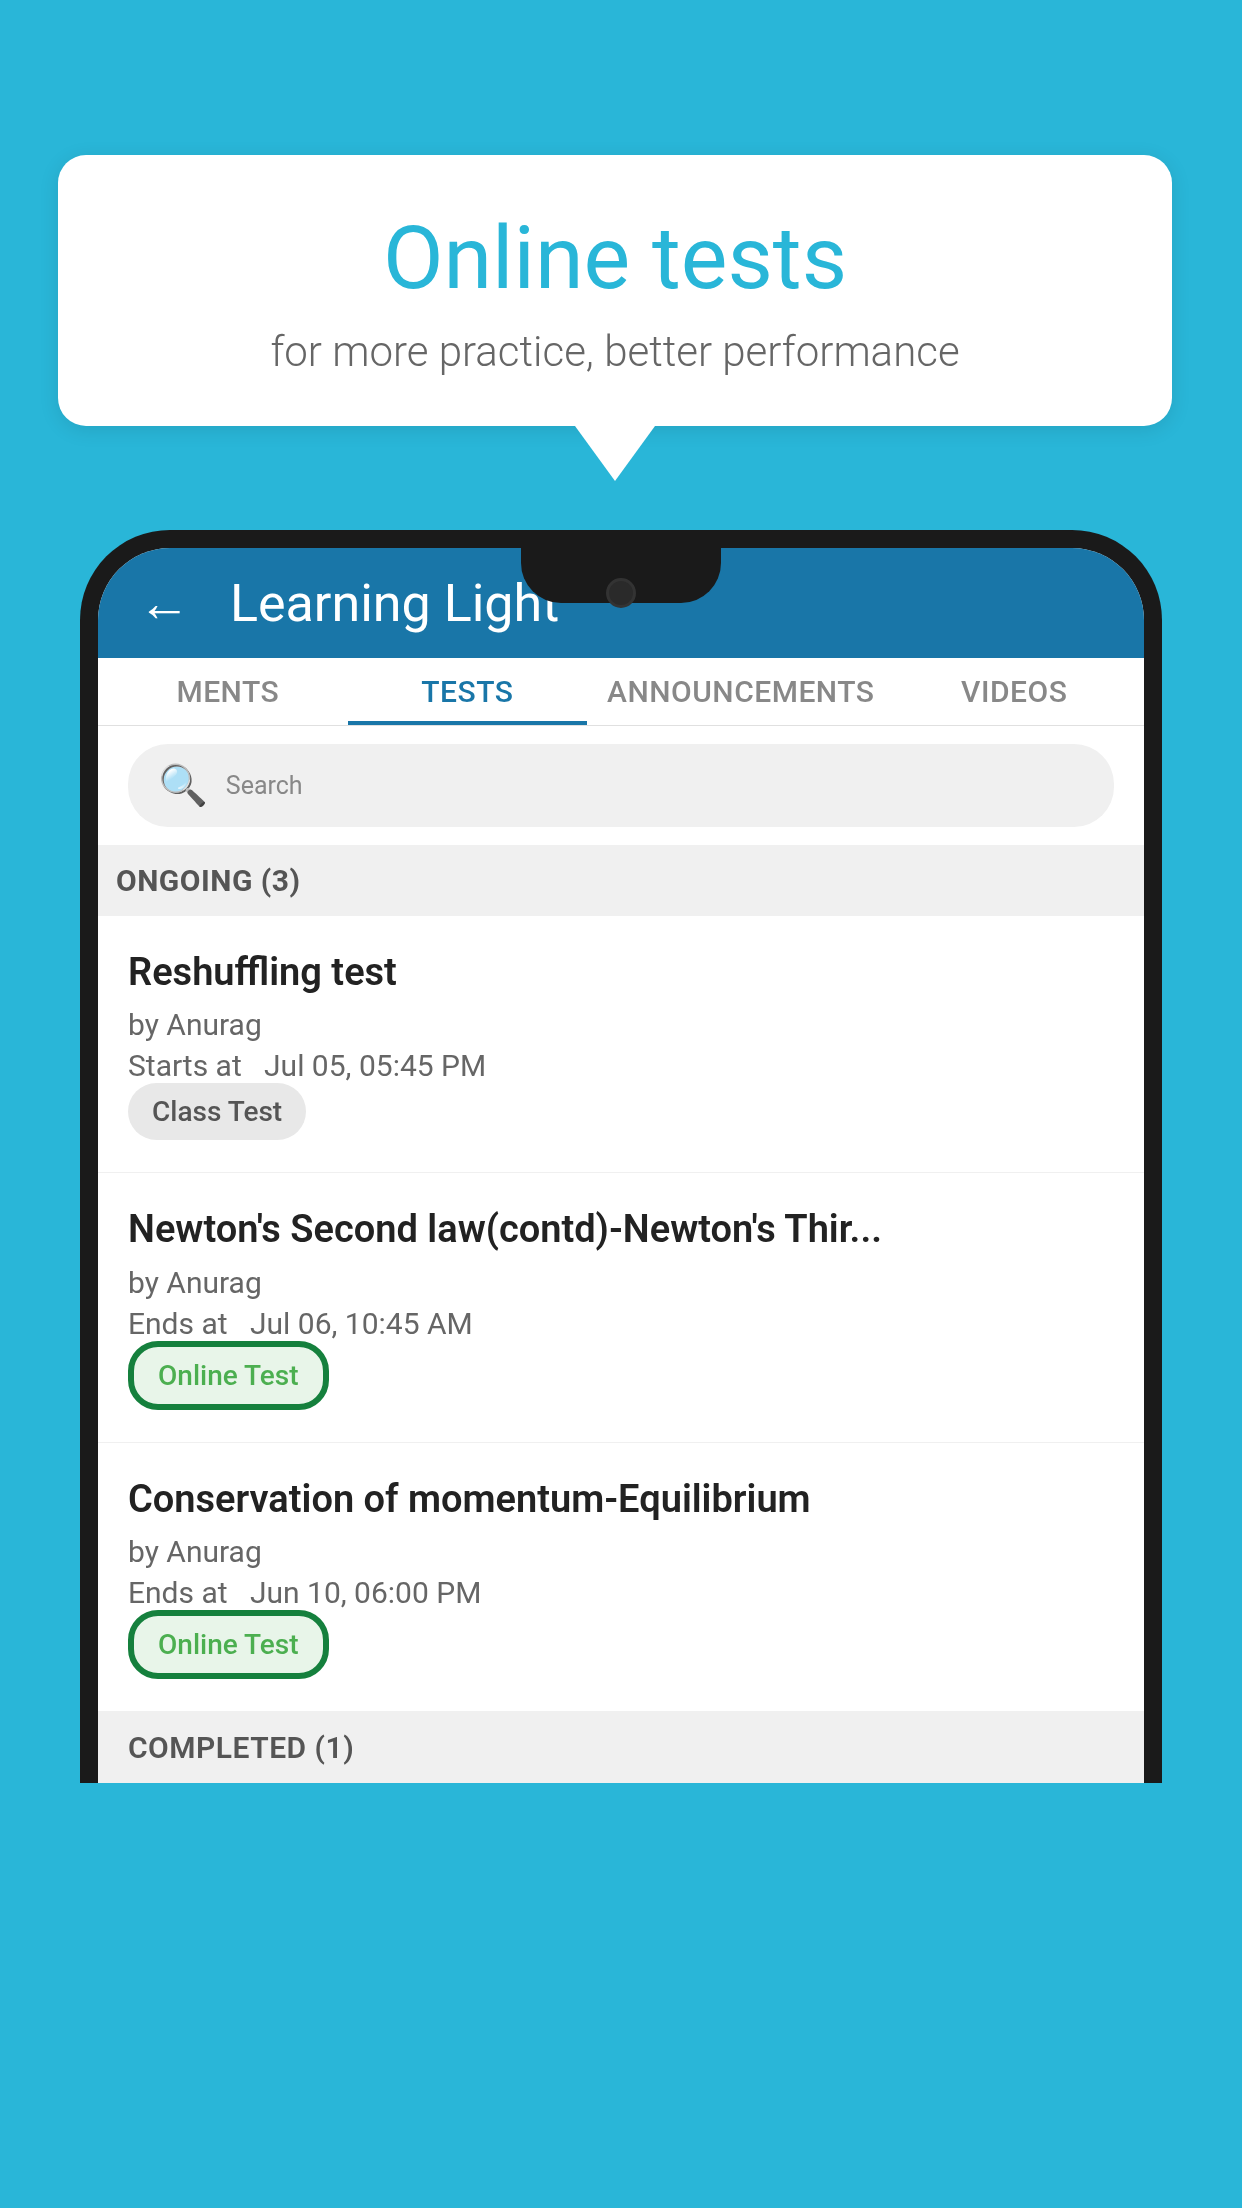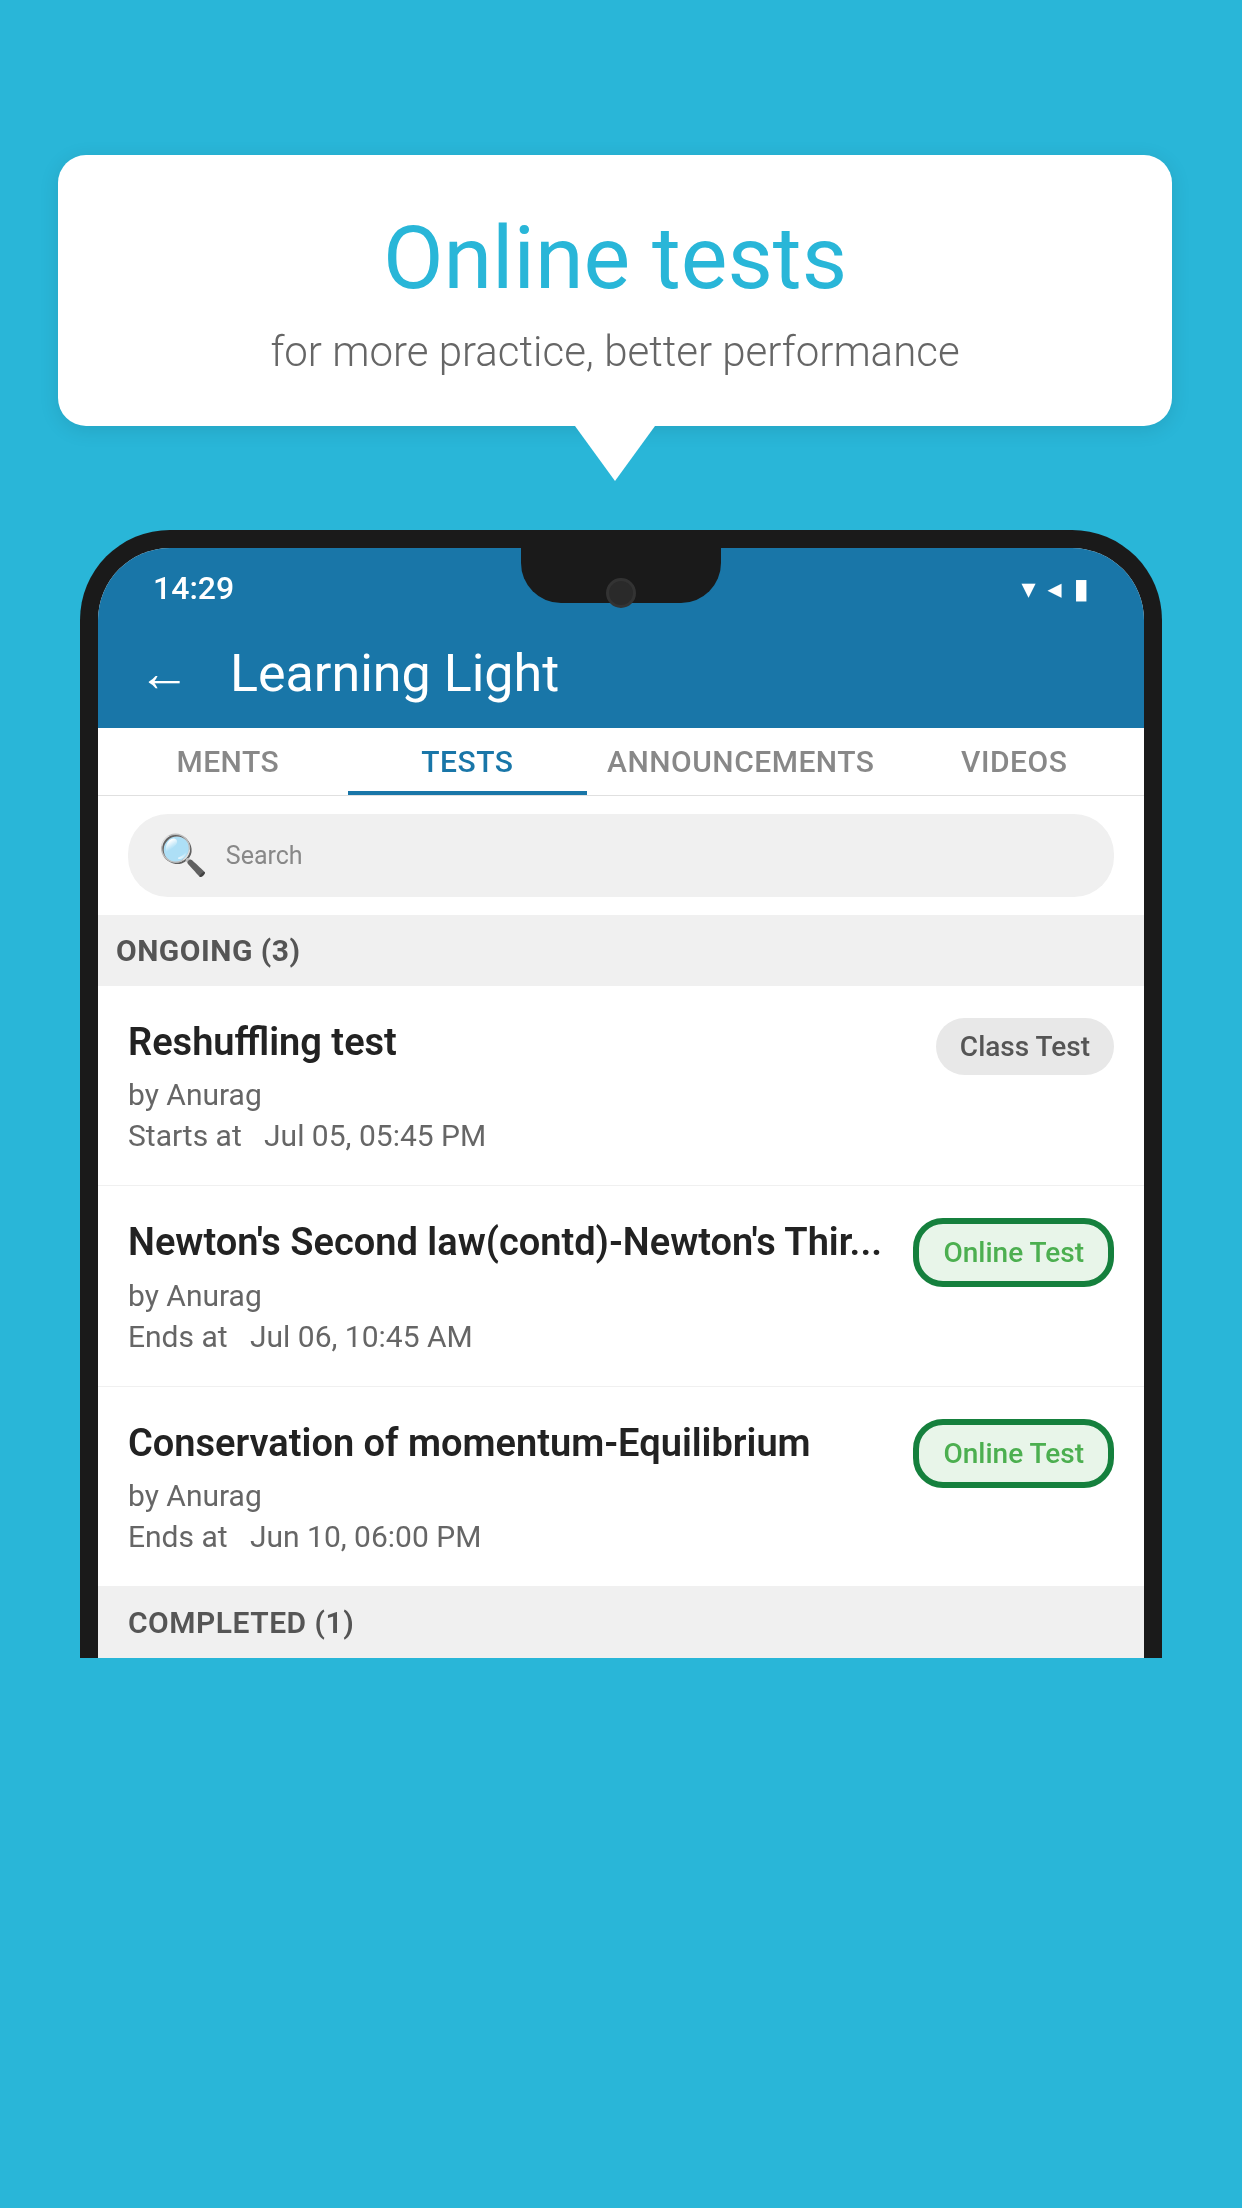--- a/index.html
+++ b/index.html
@@ -231,20 +231,21 @@
     .test-list {
       background: white;
     }
 
     .test-item {
       padding: 32px 30px;
       border-bottom: 1px solid #f0f0f0;
       display: flex;
       justify-content: space-between;
       align-items: flex-start;
+      flex-direction: column;
     }
 
     .test-info {
       flex: 1;
       margin-right: 20px;
     }
 
     .test-name {
       font-size: 38px;
       font-weight: 600;
@@ -305,28 +306,20 @@
   <div class="speech-bubble-arrow"></div>
 </div>
 
 <div class="phone-container">
   <div class="phone-frame">
     <div class="phone-notch">
       <div class="phone-camera"></div>
     </div>
     <div class="phone-screen">
 
-      <div class="status-bar">
-        <span class="status-time">14:29</span>
-        <div class="status-icons">
-          <span class="status-icon">▾</span>
-          <span class="status-icon">◂</span>
-          <span class="status-icon">▮</span>
-        </div>
-      </div>
 
       <div class="app-bar">
         <span class="back-icon">←</span>
         <span class="app-title">Learning Light</span>
       </div>
 
       <div class="tab-bar">
         <div class="tab-item">MENTS</div>
         <div class="tab-item active">TESTS</div>
         <div class="tab-item">ANNOUNCEMENTS</div>

